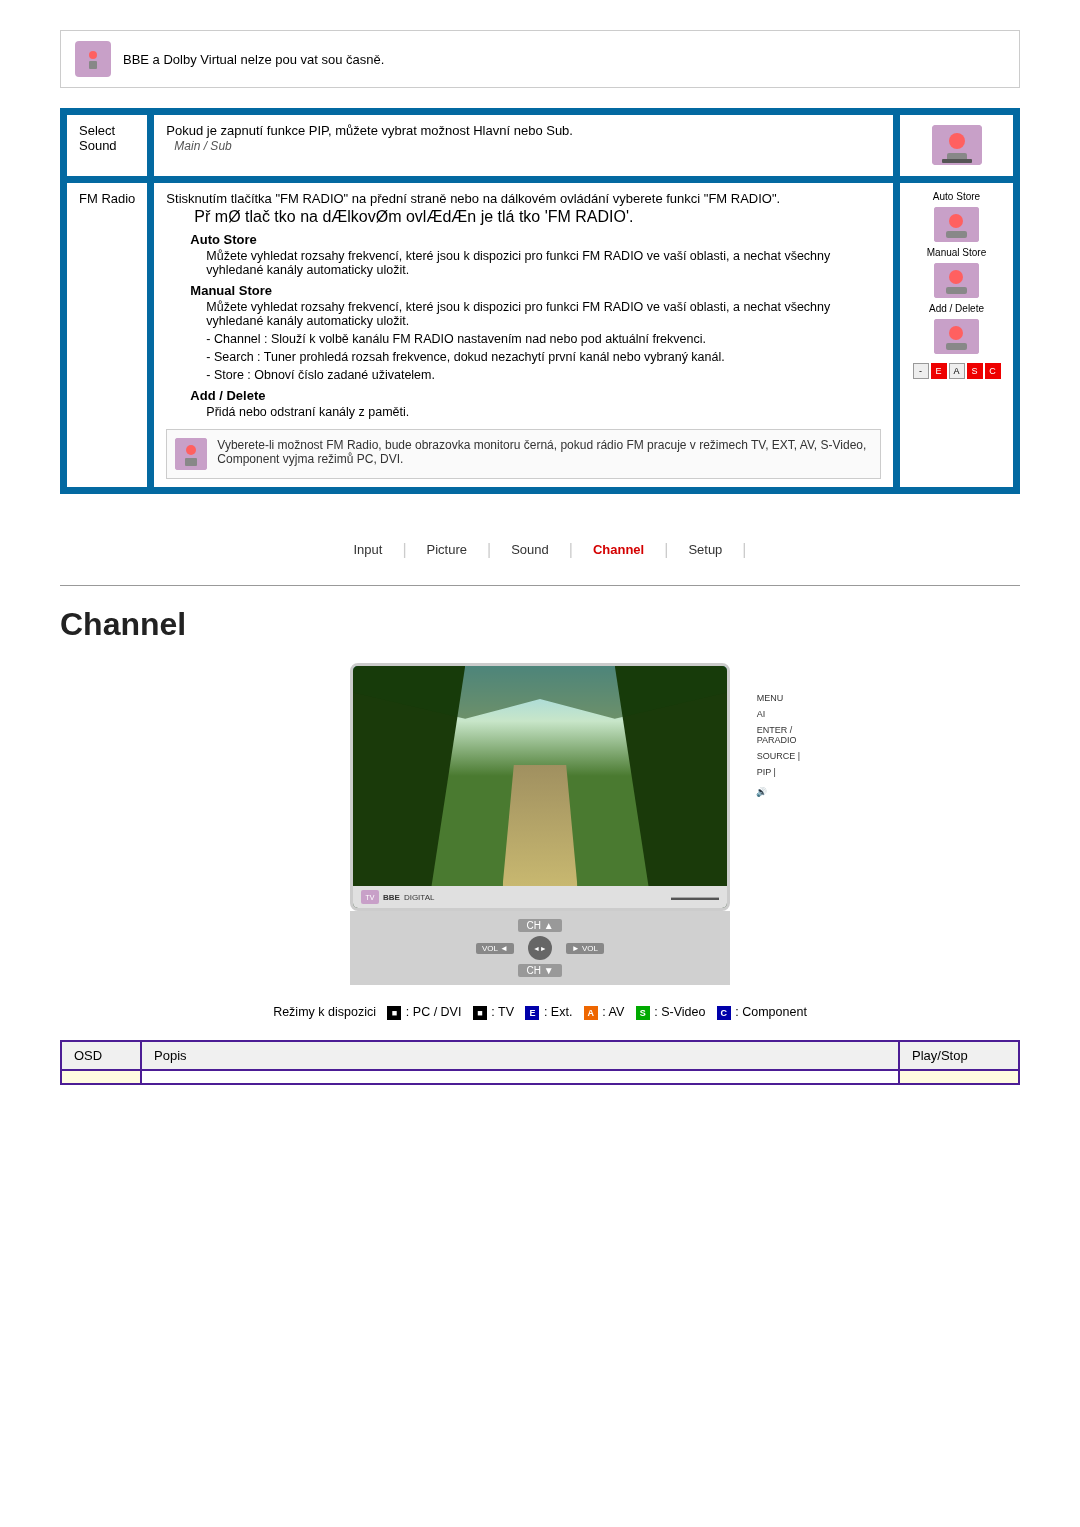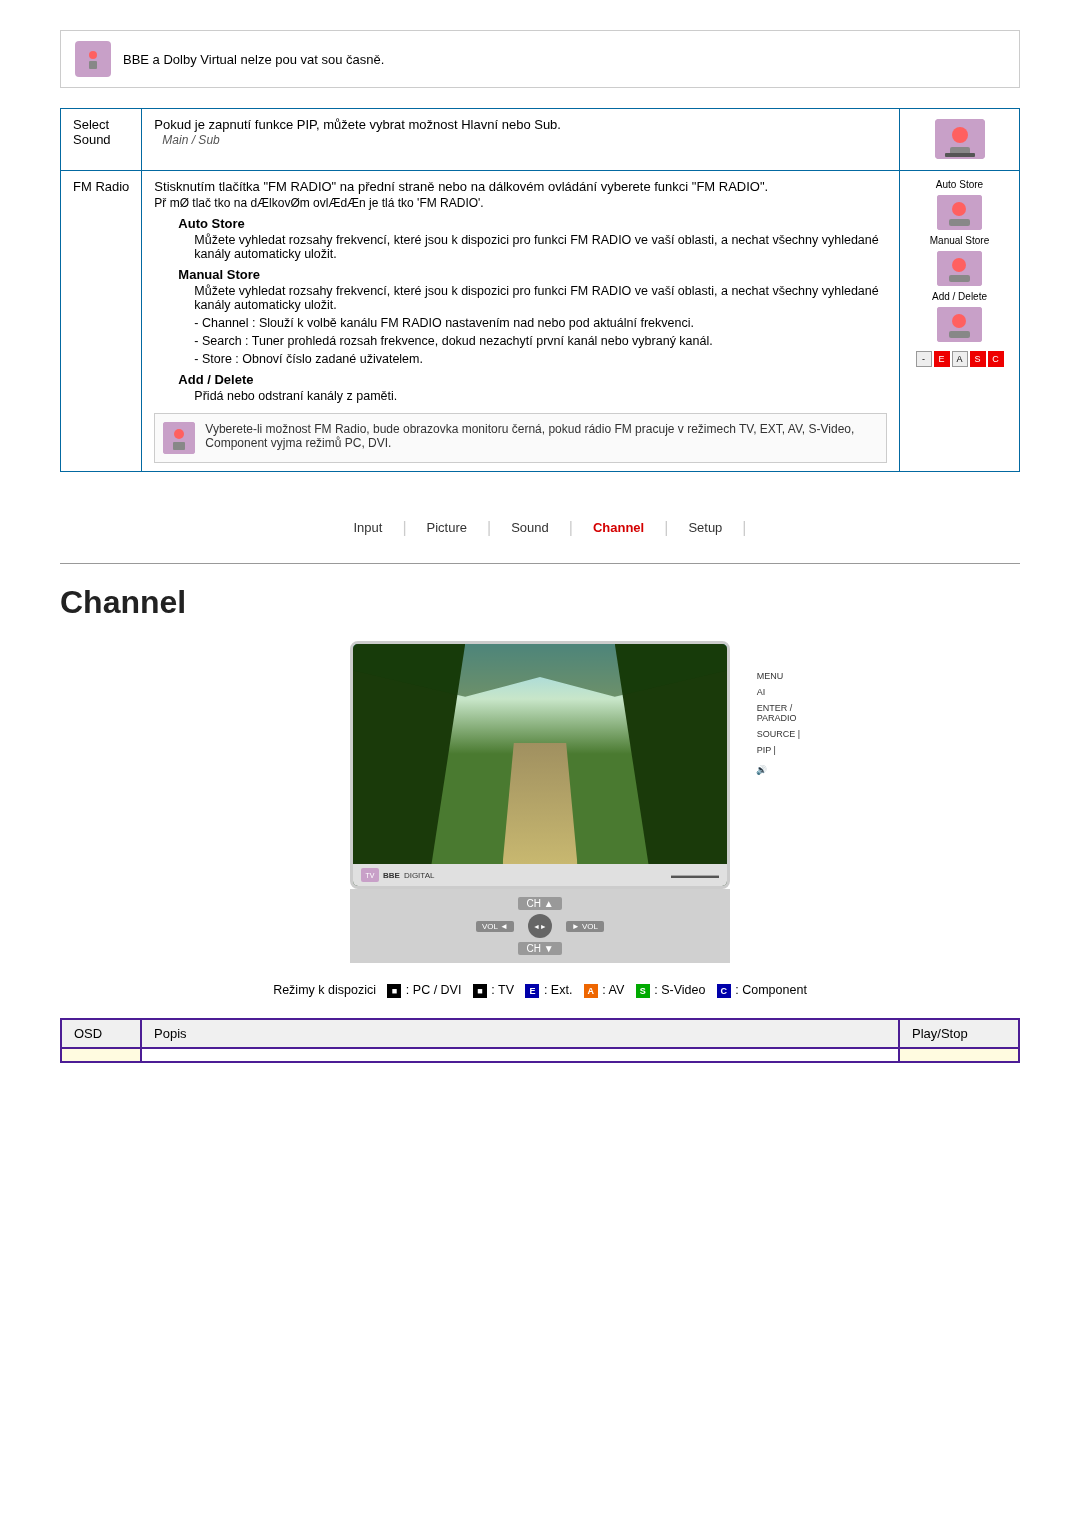--- a/index.html
+++ b/index.html
@@ -43,21 +43,21 @@
     }
 
     
     .content-table {
       width: 100%;
       border-collapse: collapse;
       border: 1px solid #ccc;
       margin-bottom: 30px;
     }
     .content-table td {
-      border: 1px solid #0369a1;
+      border: 7px solid #0369a1;
       padding: 8px 12px;
       vertical-align: top;
     }
     .label-cell {
       width: 80px;
       font-weight: normal;
       white-space: nowrap;
     }
     .content-cell {
       width: auto;
@@ -383,21 +383,21 @@
         </div>
       </td>
     </tr>
 
     <tr>
       <td class="label-cell">
         <span>FM Radio</span>
       </td>
       <td class="content-cell">
         <p>Stisknutím tlačítka "FM RADIO" na přední straně nebo na dálkovém ovládání vyberete funkci "FM RADIO".</p>
-        <p style="font-size:12px; margin-top:2px;">Př mØ tlač tko na dÆlkovØm ovlÆdÆn  je tlá tko 'FM RADIO'.</p>
+        <p style="font-size:16px; margin-top:2px;margin-left:28px;">Př mØ tlač tko na dÆlkovØm ovlÆdÆn  je tlá tko 'FM RADIO'.</p>
 
         <div class="section-indent">
           <div class="section-header">Auto Store</div>
           <div class="section-body">Můžete vyhledat rozsahy frekvencí, které jsou k dispozici pro funkci FM RADIO ve vaší oblasti, a nechat všechny vyhledané kanály automaticky uložit.</div>
         </div>
 
         <div class="section-indent">
           <div class="section-header">Manual Store</div>
           <div class="section-body">Můžete vyhledat rozsahy frekvencí, které jsou k dispozici pro funkci FM RADIO ve vaší oblasti, a nechat všechny vyhledané kanály automaticky uložit.</div>
         </div>

